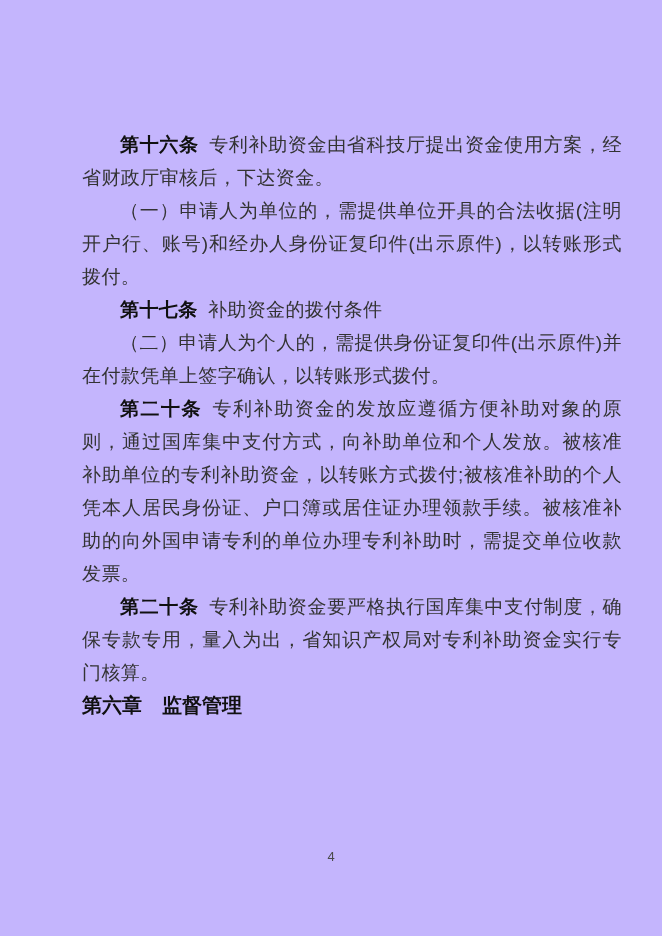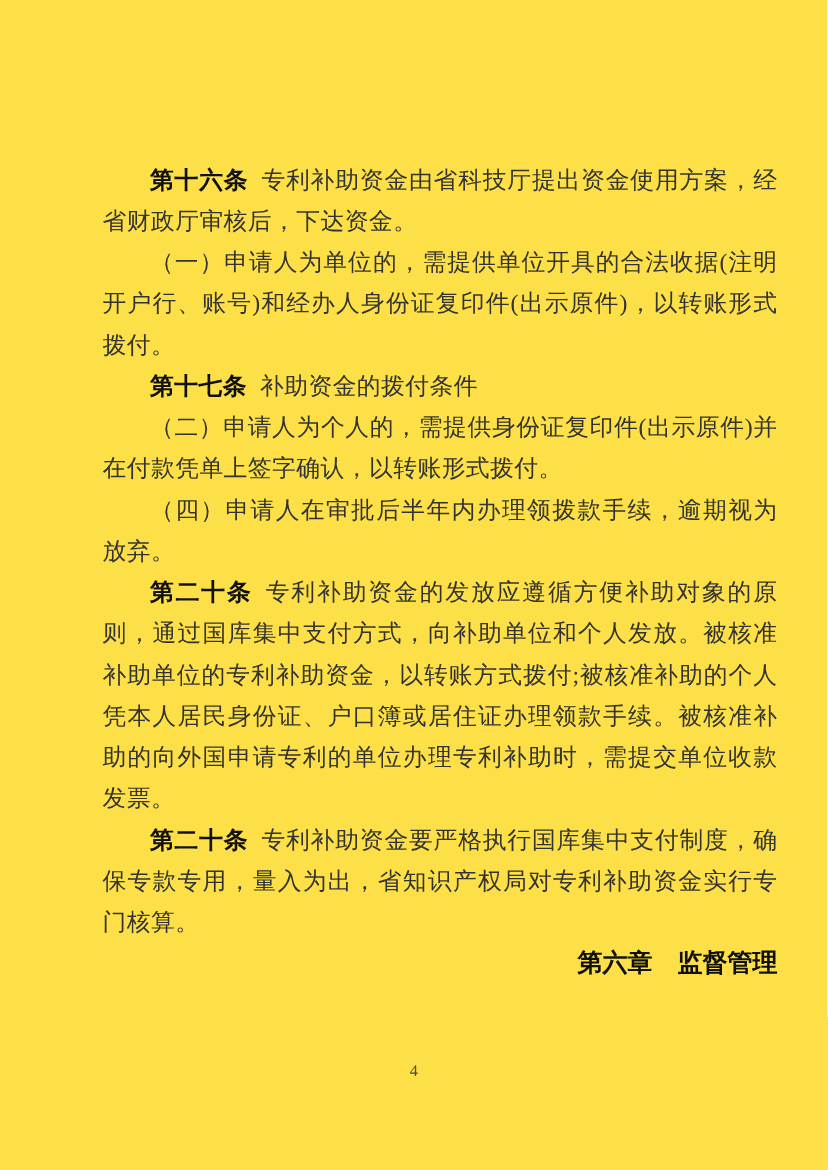--- a/index.html
+++ b/index.html
@@ -4,22 +4,22 @@
 <style>
   html, body {
     margin: 0;
     padding: 0;
     background: #ffffff;
   }
   .page {
     position: relative;
     width: 662px;
     height: 936px;
-    background: #fde047;
-    font-family: Liberation Serif, serif;
+    background: #c4b5fd;
+    font-family: Liberation Sans, sans-serif;
     overflow: hidden;
   }
   .content {
     position: absolute;
     top: 128px;
     left: 82px;
     width: 540px;
   }
   .para {
     margin: 0;
@@ -37,21 +37,21 @@
   }
   .para b:empty {
     margin-right: 0;
   }
   .chapter-heading {
     margin: 0;
     font-size: 20px;
     line-height: 33px;
     font-weight: 700;
     color: #101010;
-    text-align: right;
+    text-align: left;
     text-indent: 0;
   }
   .page-number {
     position: absolute;
     top: 849px;
     left: 0;
     right: 0;
     text-align: center;
     font-size: 13px;
     line-height: 16px;
@@ -66,21 +66,20 @@
 
     <p class="para"><b>第十六条</b><span>专利补助资金由省科技厅提出资金使用方案，经省财政厅审核后，下达资金。</span></p>
 
     <p class="para"><b></b><span>（一）申请人为单位的，需提供单位开具的合法收据(注明开户行、账号)和经办人身份证复印件(出示原件)，以转账形式拨付。</span></p>
 
     <p class="para"><b>第十七条</b><span>补助资金的拨付条件</span></p>
 
     <p class="para"><b></b><span>（二）申请人为个人的，需提供身份证复印件(出示原件)并在付款凭单上签字确认，以转账形式拨付。</span></p>
 
 
-    <p class="para"><b></b><span>（四）申请人在审批后半年内办理领拨款手续，逾期视为放弃。</span></p>
 
     <p class="para"><b>第二十条</b><span>专利补助资金的发放应遵循方便补助对象的原则，通过国库集中支付方式，向补助单位和个人发放。被核准补助单位的专利补助资金，以转账方式拨付;被核准补助的个人凭本人居民身份证、户口簿或居住证办理领款手续。被核准补助的向外国申请专利的单位办理专利补助时，需提交单位收款发票。</span></p>
 
     <p class="para"><b>第二十条</b><span>专利补助资金要严格执行国库集中支付制度，确保专款专用，量入为出，省知识产权局对专利补助资金实行专门核算。</span></p>
 
     <p class="chapter-heading">第六章　监督管理</p>
 
 
   </div>
 

